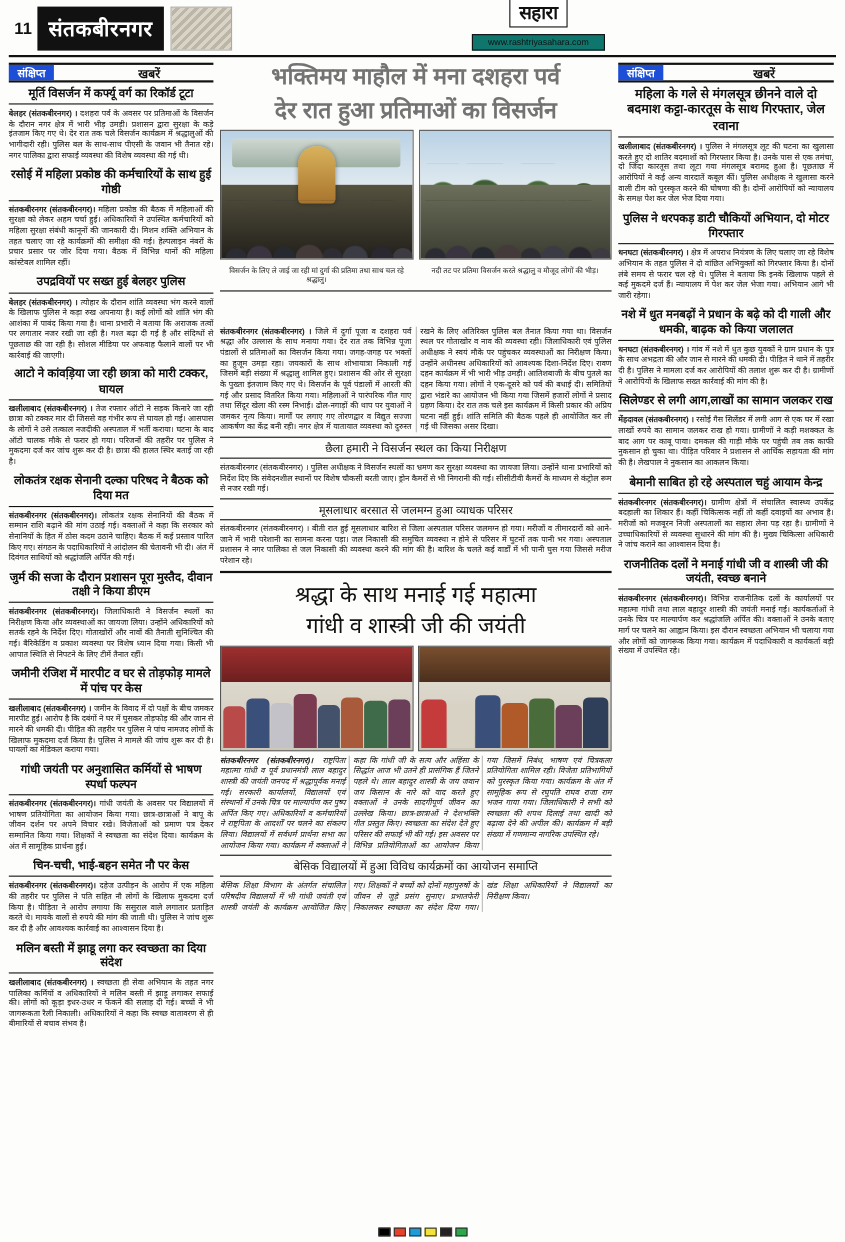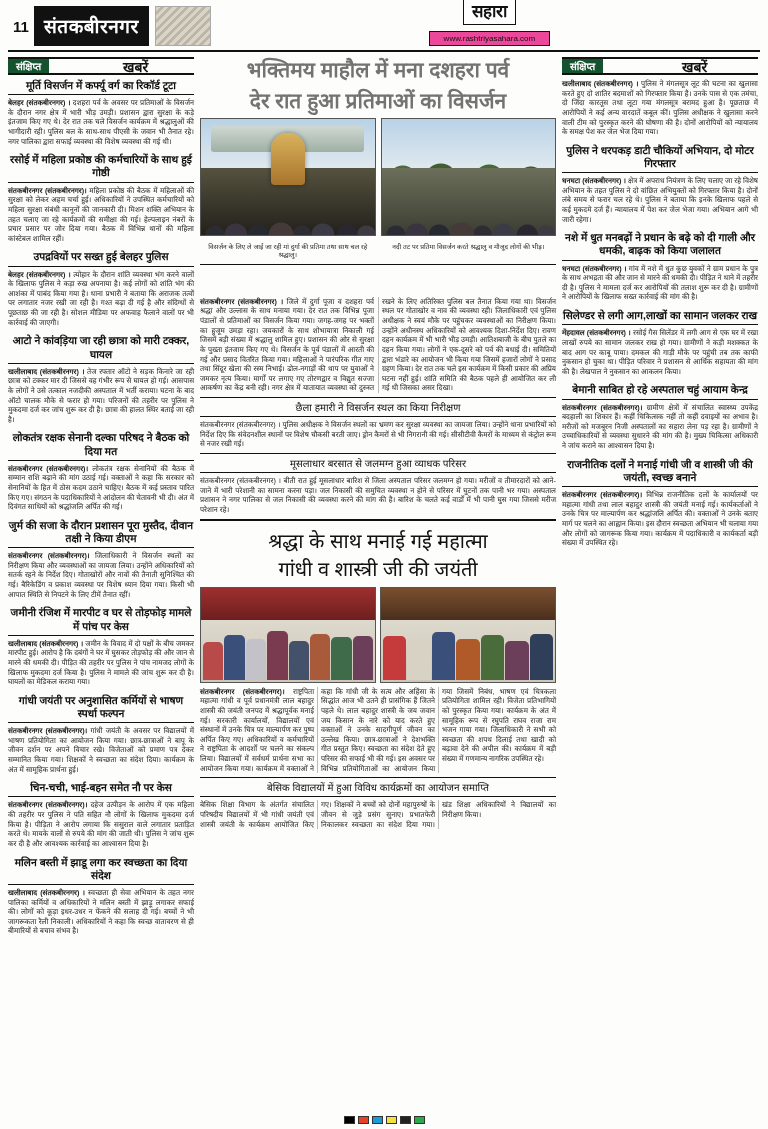--- a/index.html
+++ b/index.html
@@ -94,21 +94,21 @@
   .brand-logo .main {
     font-size: 17px;
     font-weight: bold;
     letter-spacing: -.5px;
   }
   .brand-url {
     border: 1px solid #111;
     font-size: 8px;
     padding: 2px 14px;
     color: #111;
-    background: #ec4899;
+    background: #0f766e;
   }
 
   
   .content {
     display: flex;
     gap: 6px;
     margin-top: 5px;
     height: 1060px;
   }
   .col-left  { width: 186px; }
@@ -119,32 +119,32 @@
   
   .brief-head {
     display: flex;
     align-items: stretch;
     border-top: 2px solid #111;
     border-bottom: 2px solid #111;
     margin-bottom: 4px;
     height: 18px;
   }
   .brief-head .tag {
-    background: #14532d;
+    background: #1d4ed8;
     color: #fff;
     font-size: 10px;
     font-weight: bold;
     padding: 1px 8px;
     display: flex;
     align-items: center;
   }
   .brief-head .word {
     flex: 1;
     text-align: right;
-    font-size: 14px;
+    font-size: 11px;
     font-weight: bold;
     display: flex;
     align-items: center;
     justify-content: center;
     padding-left: 28px;
   }
 
   .news-item { margin-bottom: 7px; }
   .news-head {
     font-size: 10.5px;
@@ -249,20 +249,21 @@
   .two-col {
     column-count: 2;
     column-gap: 8px;
     column-rule: 1px solid #bbb;
     margin-top: 28px;
   }
   .three-col {
     column-count: 3;
     column-gap: 7px;
     column-rule: 1px solid #bbb;
+    font-style: italic;
   }
 
   
   .gandhi-title {
     font-size: 20px;
     line-height: 1.25;
     font-weight: normal;
     text-align: center;
     margin: 4px 0 5px;
     color: #111;
@@ -448,20 +449,21 @@
       </div>
     </div>
 
     <div class="col col-right">
       <div class="brief-head">
         <div class="tag">संक्षिप्त</div>
         <div class="word">खबरें</div>
       </div>
 
       <div class="news-item">
+        <div class="news-head big">महिला के गले से मंगलसूत्र छीनने वाले दो बदमाश कट्टा-कारतूस के साथ गिरफ्तार, जेल रवाना</div>
         <div class="body-text"><b class="byline">खलीलाबाद (संतकबीरनगर) ।</b> <span>पुलिस ने मंगलसूत्र लूट की घटना का खुलासा करते हुए दो शातिर बदमाशों को गिरफ्तार किया है। उनके पास से एक तमंचा, दो जिंदा कारतूस तथा लूटा गया मंगलसूत्र बरामद हुआ है। पूछताछ में आरोपियों ने कई अन्य वारदातें कबूल कीं। पुलिस अधीक्षक ने खुलासा करने वाली टीम को पुरस्कृत करने की घोषणा की है। दोनों आरोपियों को न्यायालय के समक्ष पेश कर जेल भेज दिया गया।</span></div>
       </div>
       <div class="news-item">
         <div class="news-head">पुलिस ने धरपकड़ डाटी चौकियों अभियान, दो मोटर गिरफ्तार</div>
         <div class="body-text"><b class="byline">धनघटा (संतकबीरनगर) ।</b> <span>क्षेत्र में अपराध नियंत्रण के लिए चलाए जा रहे विशेष अभियान के तहत पुलिस ने दो वांछित अभियुक्तों को गिरफ्तार किया है। दोनों लंबे समय से फरार चल रहे थे। पुलिस ने बताया कि इनके खिलाफ पहले से कई मुकदमे दर्ज हैं। न्यायालय में पेश कर जेल भेजा गया। अभियान आगे भी जारी रहेगा।</span></div>
       </div>
       <div class="news-item">
         <div class="news-head">नशे में धुत मनबढ़ों ने प्रधान के बढ़े को दी गाली और धमकी, बाढ़क को किया जलालत</div>
         <div class="body-text"><b class="byline">धनघटा (संतकबीरनगर) ।</b> <span>गांव में नशे में धुत कुछ युवकों ने ग्राम प्रधान के पुत्र के साथ अभद्रता की और जान से मारने की धमकी दी। पीड़ित ने थाने में तहरीर दी है। पुलिस ने मामला दर्ज कर आरोपियों की तलाश शुरू कर दी है। ग्रामीणों ने आरोपियों के खिलाफ सख्त कार्रवाई की मांग की है।</span></div>
       </div>

